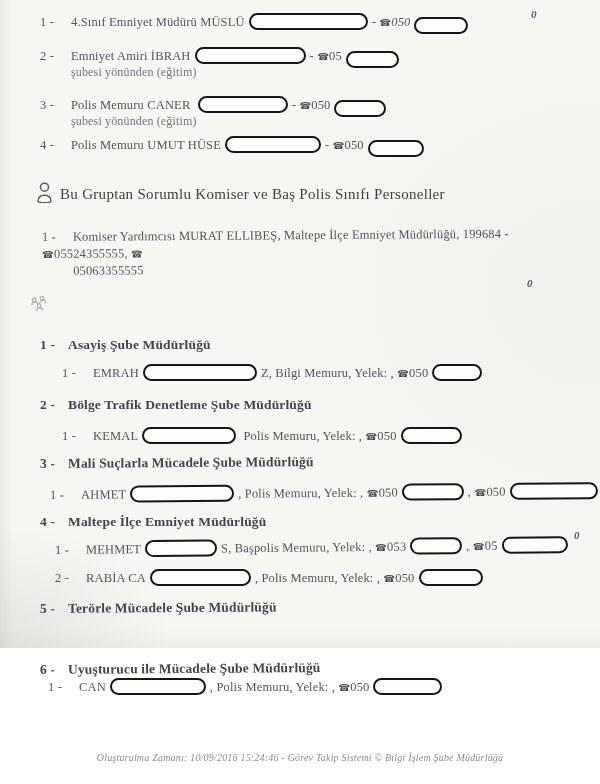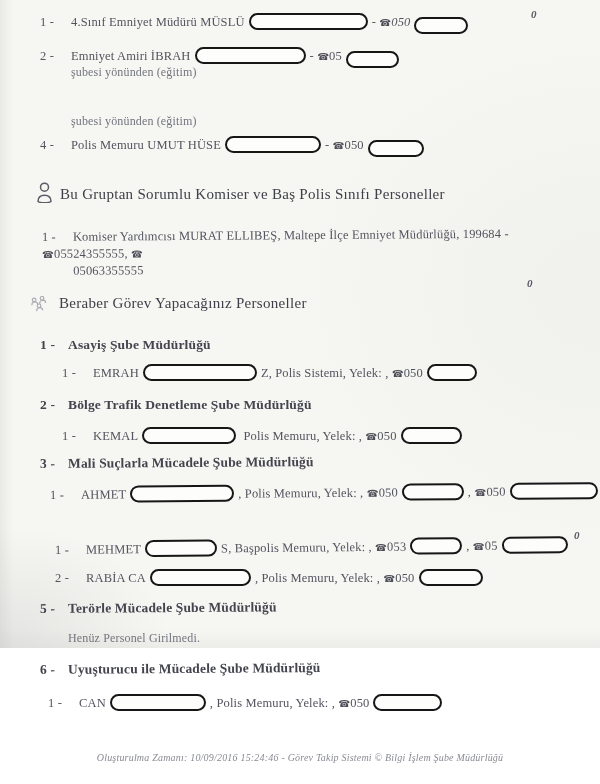--- a/index.html
+++ b/index.html
@@ -49,20 +49,23 @@
   <div class="row" style="top:13px;left:40px">
     <span class="num">1 -</span><span>4.Sınıf Emniyet Müdürü MÜSLÜ</span><span class="rbox" style="width:115px"></span><span class="ital">-</span> <span class="phone ital">☎</span><span class="ital">050</span><span class="rbox low" style="width:50px"></span>
   </div>
   <div class="artifact" style="top:8px;left:531px">0</div>
 
   <div class="row" style="top:47px;left:40px">
     <span class="num">2 -</span><span>Emniyet Amiri İBRAH</span><span class="rbox" style="width:107px"></span><span>-</span> <span class="phone">☎</span><span>05</span><span class="rbox low" style="width:49px"></span>
   </div>
   <div class="row note" style="top:64px;left:71px">şubesi yönünden (eğitim)</div>
 
+  <div class="row" style="top:96px;left:40px">
+    <span class="num">3 -</span><span>Polis Memuru CANER</span> <span class="rbox" style="width:86px"></span><span>-</span> <span class="phone">☎</span><span>050</span><span class="rbox low" style="width:48px"></span>
+  </div>
   <div class="row note" style="top:113px;left:71px">şubesi yönünden (eğitim)</div>
 
   <div class="row" style="top:136px;left:40px">
     <span class="num">4 -</span><span>Polis Memuru UMUT HÜSE</span><span class="rbox" style="width:92px"></span><span>-</span> <span class="phone">☎</span><span>050</span><span class="rbox low" style="width:52px"></span>
   </div>
 
   <div class="row" style="top:182px;left:36px">
     <span class="icon-wrap"><svg width="17" height="21" viewBox="0 0 17 21">
           <circle cx="8.5" cy="5.2" r="4" fill="none" stroke="#5a5c66" stroke-width="1.5"></circle>
           <path d="M2 19.5 c0-4.2 2.7-6.3 6.5-6.3 c3.8 0 6.5 2.1 6.5 6.3 c-2 1.6 -11 1.6 -13 0 z" fill="none" stroke="#5a5c66" stroke-width="1.5" stroke-linejoin="round"></path>
@@ -76,59 +79,61 @@
   <div class="artifact" style="top:277px;left:527px">0</div>
 
   <div class="row" style="top:295px;left:30px">
     <span class="icon-wrap" style="opacity:.55;transform:rotate(-8deg)"><svg width="22" height="17" viewBox="0 0 22 17">
           <circle cx="5" cy="4" r="1.8" fill="none" stroke="#6e707c" stroke-width="1.2"></circle>
           <path d="M2 9 c0-2 1.4-3 3-3 c1.6 0 3 1 3 3" fill="none" stroke="#6e707c" stroke-width="1.2"></path>
           <circle cx="13" cy="3.5" r="1.8" fill="none" stroke="#6e707c" stroke-width="1.2"></circle>
           <path d="M10 8.5 c0-2 1.4-3 3-3 c1.6 0 3 1 3 3" fill="none" stroke="#6e707c" stroke-width="1.2"></path>
           <circle cx="9" cy="10.5" r="1.8" fill="none" stroke="#6e707c" stroke-width="1.2"></circle>
           <path d="M6 15.5 c0-2 1.4-3 3-3 c1.6 0 3 1 3 3" fill="none" stroke="#6e707c" stroke-width="1.2"></path>
-        </svg></span><span class="sectionhead">Beraber Görev Yapacağınız Personeller</span>
+        </svg></span>
   </div>
 
   <div class="row subhead" style="top:337px;left:40px">
     <span class="num sm">1 -</span><span>Asayiş Şube Müdürlüğü</span>
   </div>
   <div class="row" style="top:364px;left:62px">
-    <span class="num">1 -</span><span>EMRAH</span><span class="rbox" style="width:110px"></span><span>Z, Polis Sistemi, Yelek: , </span><span class="phone">☎</span><span>050</span><span class="rbox" style="width:46px"></span>
+    <span class="num">1 -</span><span>EMRAH</span><span class="rbox" style="width:110px"></span><span>Z, Bilgi Memuru, Yelek: , </span><span class="phone">☎</span><span>050</span><span class="rbox" style="width:46px"></span>
   </div>
 
   <div class="row subhead" style="top:397px;left:40px">
     <span class="num sm">2 -</span><span>Bölge Trafik Denetleme Şube Müdürlüğü</span>
   </div>
   <div class="row" style="top:427px;left:62px">
     <span class="num">1 -</span><span>KEMAL</span><span class="rbox" style="width:90px"></span><span> Polis Memuru, Yelek: , </span><span class="phone">☎</span><span>050</span><span class="rbox" style="width:57px"></span>
   </div>
 
   <div class="row subhead tilt1" style="top:456px;left:40px">
     <span class="num sm">3 -</span><span>Mali Suçlarla Mücadele Şube Müdürlüğü</span>
   </div>
   <div class="row tilt1" style="top:486px;left:50px">
     <span class="num">1 -</span><span>AHMET</span><span class="rbox" style="width:100px"></span><span>, Polis Memuru, Yelek: , </span><span class="phone">☎</span><span>050</span><span class="rbox" style="width:58px"></span><span>, </span><span class="phone">☎</span><span>050</span><span class="rbox" style="width:84px"></span>
   </div>
 
+  <div class="row subhead" style="top:514px;left:40px">
+    <span class="num sm">4 -</span><span>Maltepe İlçe Emniyet Müdürlüğü</span>
+  </div>
   <div class="artifact" style="top:529px;left:574px">0</div>
   <div class="row tilt2" style="top:541px;left:55px">
     <span class="num">1 -</span><span>MEHMET</span><span class="rbox" style="width:68px"></span><span>S, Başpolis Memuru, Yelek: , </span><span class="phone">☎</span><span>053</span><span class="rbox" style="width:48px"></span><span>, </span><span class="phone">☎</span><span>05</span><span class="rbox" style="width:62px"></span>
   </div>
   <div class="row" style="top:569px;left:55px">
     <span class="num">2 -</span><span>RABİA CA</span><span class="rbox" style="width:97px"></span><span>, Polis Memuru, Yelek: , </span><span class="phone">☎</span><span>050</span><span class="rbox" style="width:60px"></span>
   </div>
 
   <div class="row subhead tilt1" style="top:601px;left:40px">
     <span class="num sm">5 -</span><span>Terörle Mücadele Şube Müdürlüğü</span>
   </div>
-  <div class="row note" style="top:630px;left:68px">Henüz Personel Girilmedi.</div>
 
   <div class="row subhead tilt1" style="top:662px;left:40px">
     <span class="num sm">6 -</span><span>Uyuşturucu ile Mücadele Şube Müdürlüğü</span>
   </div>
-  <div class="row" style="top:694px;left:48px">
+  <div class="row" style="top:678px;left:48px">
     <span class="num">1 -</span><span>CAN</span><span class="rbox" style="width:92px"></span><span>, Polis Memuru, Yelek: , </span><span class="phone">☎</span><span>050</span><span class="rbox" style="width:65px"></span>
   </div>
 
   <div class="footer" style="top:752px">Oluşturulma Zamanı: 10/09/2016 15:24:46 - Görev Takip Sistemi © Bilgi İşlem Şube Müdürlüğü</div>
 
 </div>
 
 </body></html>

